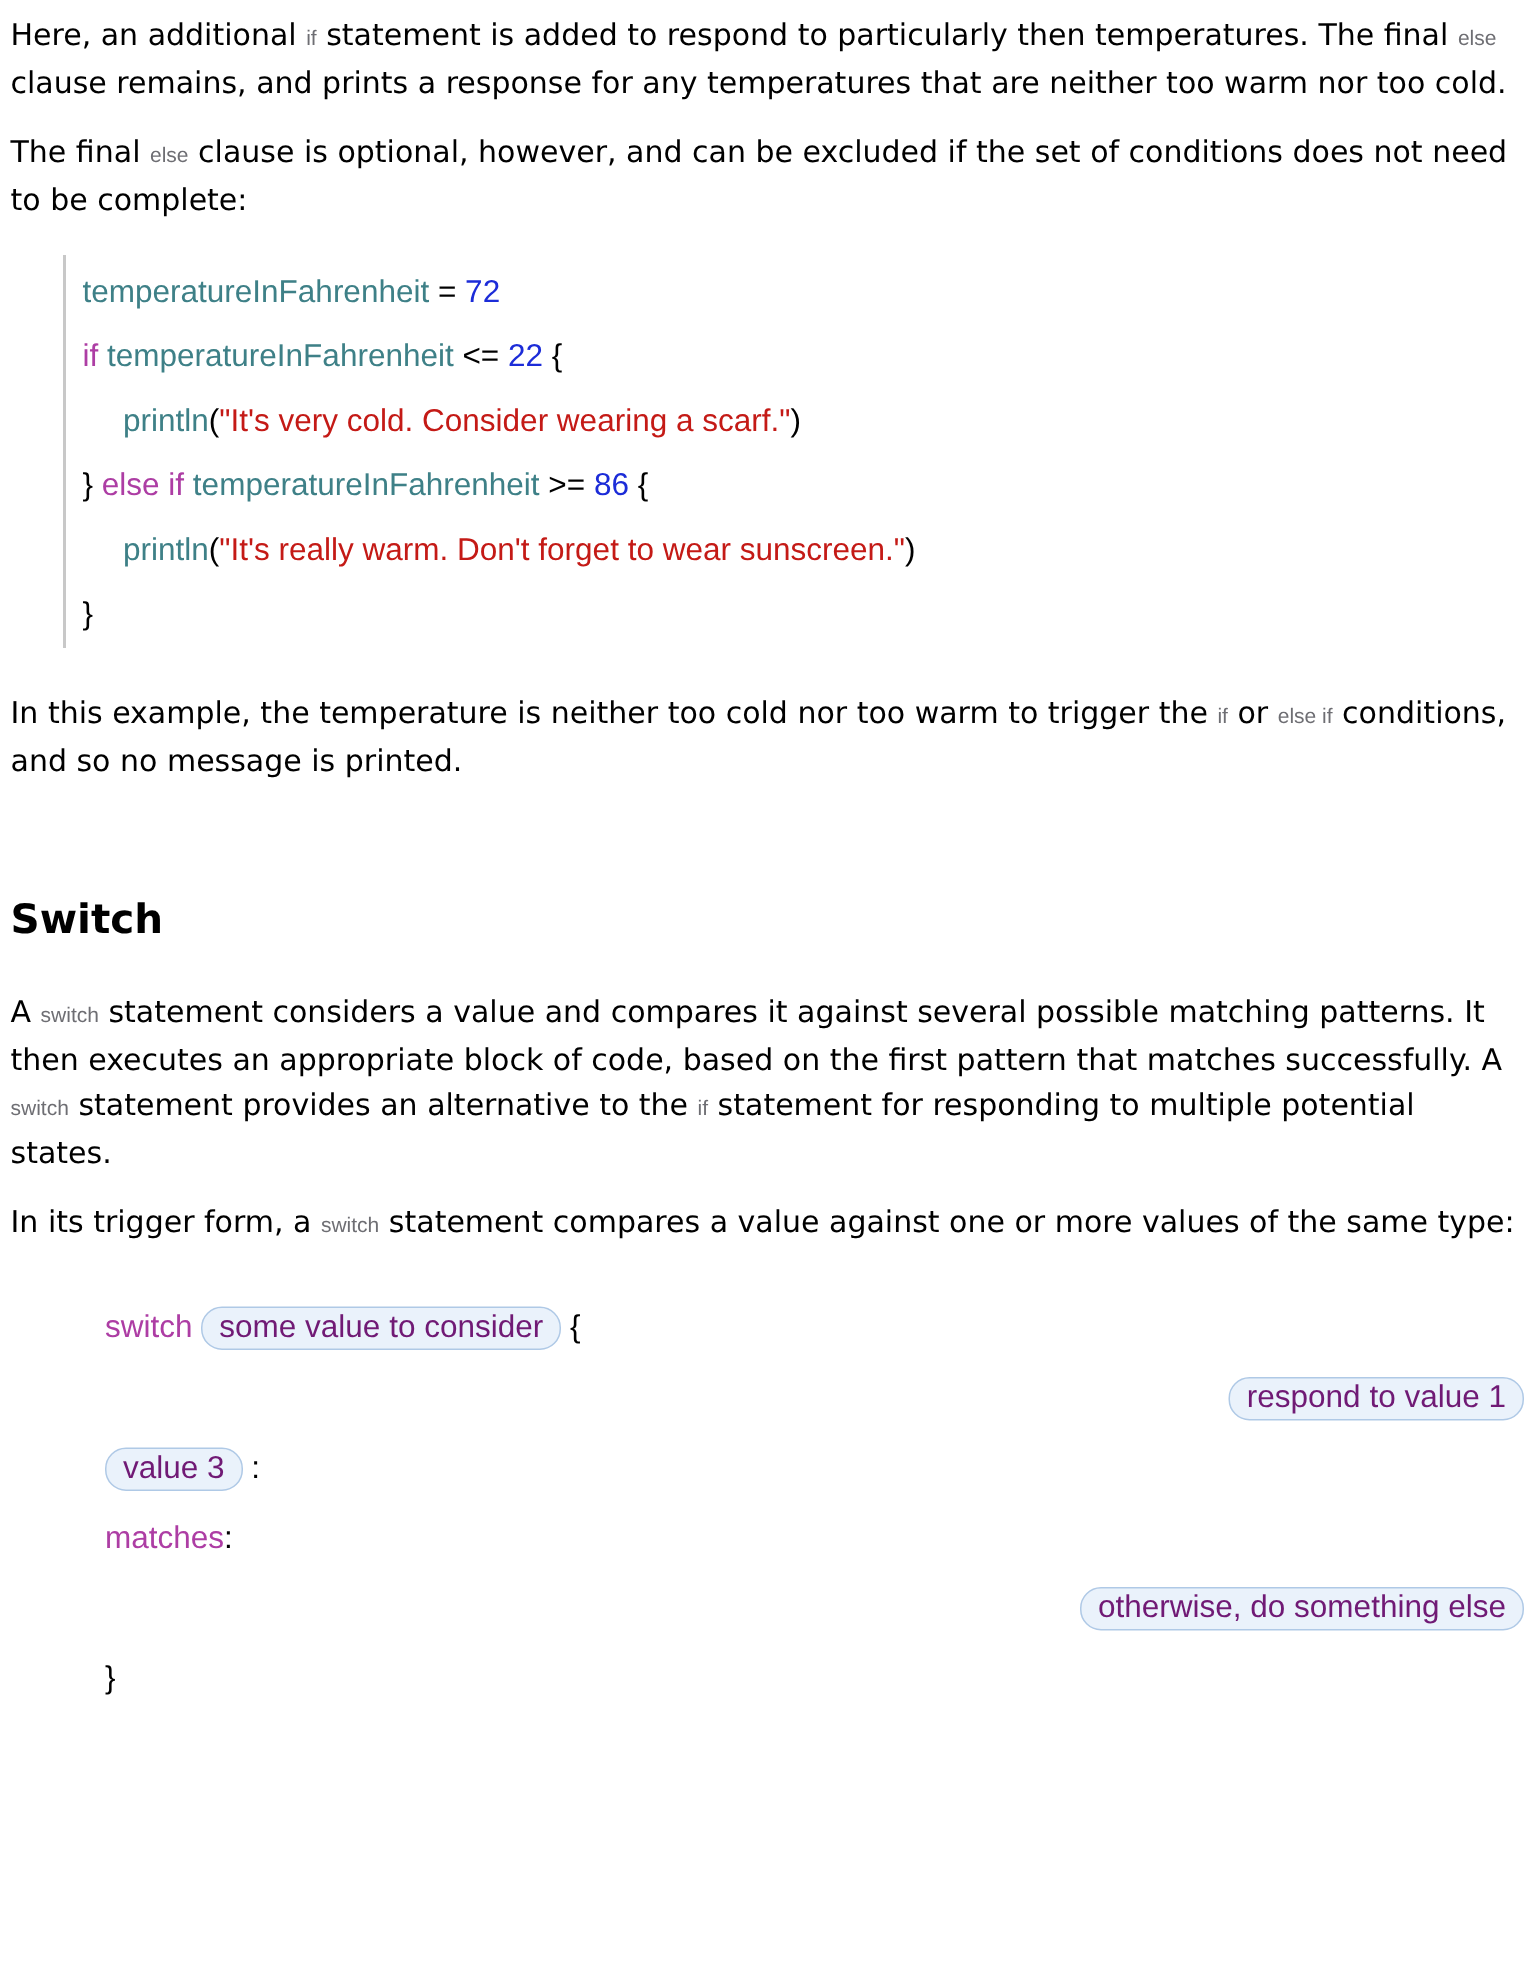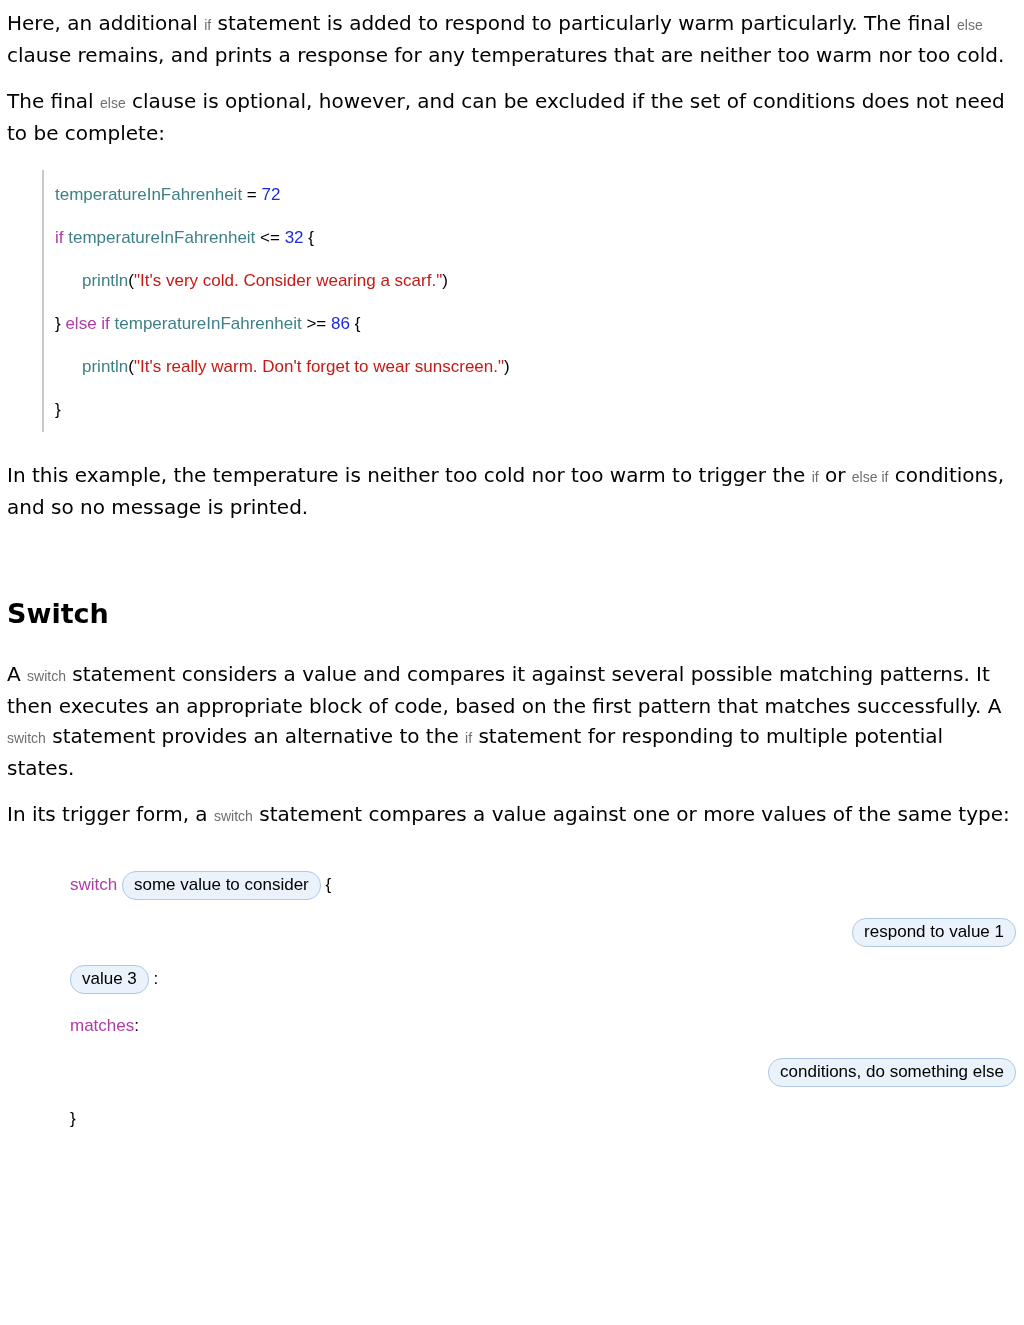--- a/index.html
+++ b/index.html
@@ -30,21 +30,21 @@
   .section-heading {
     font-family: "DejaVu Sans", sans-serif;
     font-size: 27px;
     font-weight: bold;
     color: #000;
     margin: 76px 0 30px 0;
   }
 
   .code-block {
     font-family: "Liberation Sans", sans-serif;
-    font-size: 17px;
+    font-size: 21px;
     color: #000;
   }
   .code-block .code-line { white-space: pre; }
 
   #code1 {
     margin: 22px 0 28px 35px;
     border-left: 2px solid var(--code_rule, #C8C8C8);
     padding: 14px 0 12px 11px;
   }
   #code1 .code-line { line-height: 21px; margin-bottom: 22px; }
@@ -62,52 +62,52 @@
   .tk-string     { color: var(--string, #C41A16); }
   .tk-plain      { color: #000; }
 
   .tk-pill {
     display: inline-block;
     background: var(--pill_bg, #EAF2FB);
     border: 1px solid var(--pill_border, #AFC9E6);
     border-radius: 14px;
     padding: 1px 11px 2px 11px;
     line-height: 24px;
-    color: #000000;
+    color: #701a75;
     white-space: pre;
   }
 </style>
 </head>
 <body>
 
 <div class="page">
 
-  <p class="body-text mb-16"><span class="tk tk-text">Here, an additional </span><span class="tk tk-code">if</span><span class="tk tk-text"> statement is added to respond to particularly warm particularly. The final </span><span class="tk tk-code">else</span><span class="tk tk-text"> clause remains, and prints a response for any temperatures that are neither too warm nor too cold.</span></p>
+  <p class="body-text mb-16"><span class="tk tk-text">Here, an additional </span><span class="tk tk-code">if</span><span class="tk tk-text"> statement is added to respond to particularly then temperatures. The final </span><span class="tk tk-code">else</span><span class="tk tk-text"> clause remains, and prints a response for any temperatures that are neither too warm nor too cold.</span></p>
 
   <p class="body-text"><span class="tk tk-text">The final </span><span class="tk tk-code">else</span><span class="tk tk-text"> clause is optional, however, and can be excluded if the set of conditions does not need to be complete:</span></p>
 
   <div id="code1" class="code-block">
       <div class="code-line indent-0"><span class="tk tk-identifier">temperatureInFahrenheit</span><span class="tk tk-plain"> = </span><span class="tk tk-number">72</span></div>
-      <div class="code-line indent-0"><span class="tk tk-keyword">if</span><span class="tk tk-plain"> </span><span class="tk tk-identifier">temperatureInFahrenheit</span><span class="tk tk-plain"> &lt;= </span><span class="tk tk-number">32</span><span class="tk tk-plain"> {</span></div>
+      <div class="code-line indent-0"><span class="tk tk-keyword">if</span><span class="tk tk-plain"> </span><span class="tk tk-identifier">temperatureInFahrenheit</span><span class="tk tk-plain"> &lt;= </span><span class="tk tk-number">22</span><span class="tk tk-plain"> {</span></div>
       <div class="code-line indent-1"><span class="tk tk-identifier">println</span><span class="tk tk-plain">(</span><span class="tk tk-string">"It's very cold. Consider wearing a scarf."</span><span class="tk tk-plain">)</span></div>
       <div class="code-line indent-0"><span class="tk tk-plain">} </span><span class="tk tk-keyword">else</span><span class="tk tk-plain"> </span><span class="tk tk-keyword">if</span><span class="tk tk-plain"> </span><span class="tk tk-identifier">temperatureInFahrenheit</span><span class="tk tk-plain"> &gt;= </span><span class="tk tk-number">86</span><span class="tk tk-plain"> {</span></div>
       <div class="code-line indent-1"><span class="tk tk-identifier">println</span><span class="tk tk-plain">(</span><span class="tk tk-string">"It's really warm. Don't forget to wear sunscreen."</span><span class="tk tk-plain">)</span></div>
       <div class="code-line indent-0"><span class="tk tk-plain">}</span></div>
     </div>
 
   <p class="body-text"><span class="tk tk-text">In this example, the temperature is neither too cold nor too warm to trigger the </span><span class="tk tk-code">if</span><span class="tk tk-text"> or </span><span class="tk tk-code">else if</span><span class="tk tk-text"> conditions, and so no message is printed.</span></p>
 
   <h2 class="section-heading">Switch</h2>
 
   <p class="body-text mb-16"><span class="tk tk-text">A </span><span class="tk tk-code">switch</span><span class="tk tk-text"> statement considers a value and compares it against several possible matching patterns. It then executes an appropriate block of code, based on the first pattern that matches successfully. A </span><span class="tk tk-code">switch</span><span class="tk tk-text"> statement provides an alternative to the </span><span class="tk tk-code">if</span><span class="tk tk-text"> statement for responding to multiple potential states.</span></p>
 
   <p class="body-text"><span class="tk tk-text">In its trigger form, a </span><span class="tk tk-code">switch</span><span class="tk tk-text"> statement compares a value against one or more values of the same type:</span></p>
 
   <div id="code2" class="code-block">
       <div class="code-line indent-0"><span class="tk tk-keyword">switch</span><span class="tk tk-plain"> </span><span class="tk tk-pill">some value to consider</span><span class="tk tk-plain"> {</span></div>
       <div class="code-line indent-1"><span class="tk tk-pill">respond to value 1</span></div>
       <div class="code-line indent-0"><span class="tk tk-pill">value 3</span><span class="tk tk-plain"> :</span></div>
       <div class="code-line indent-0"><span class="tk tk-keyword">matches</span><span class="tk tk-plain">:</span></div>
-      <div class="code-line indent-1"><span class="tk tk-pill">conditions, do something else</span></div>
+      <div class="code-line indent-1"><span class="tk tk-pill">otherwise, do something else</span></div>
       <div class="code-line indent-0"><span class="tk tk-plain">}</span></div>
     </div>
 
 </div>
 
 </body></html>

